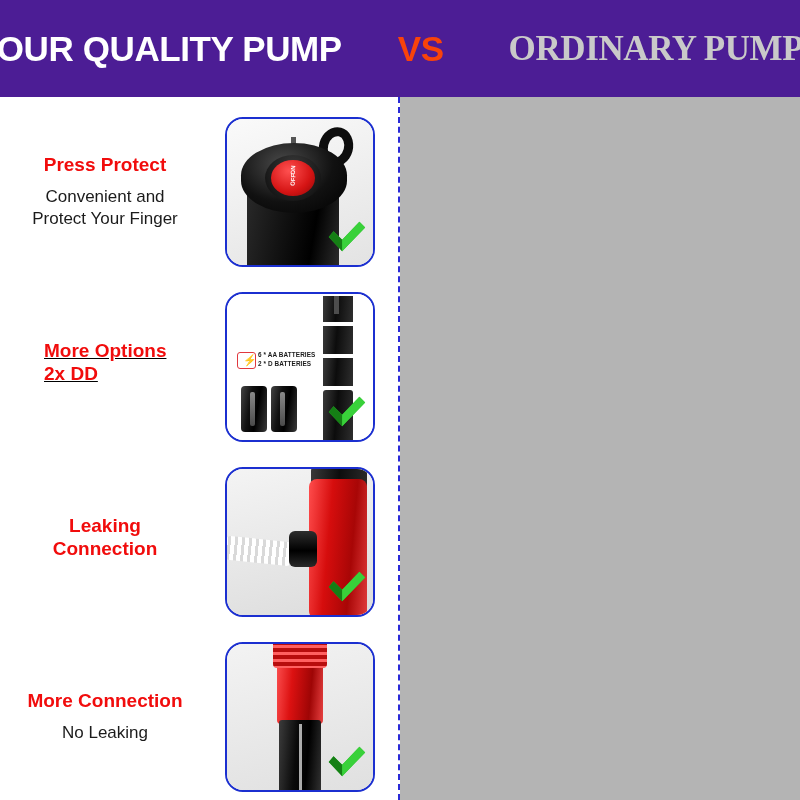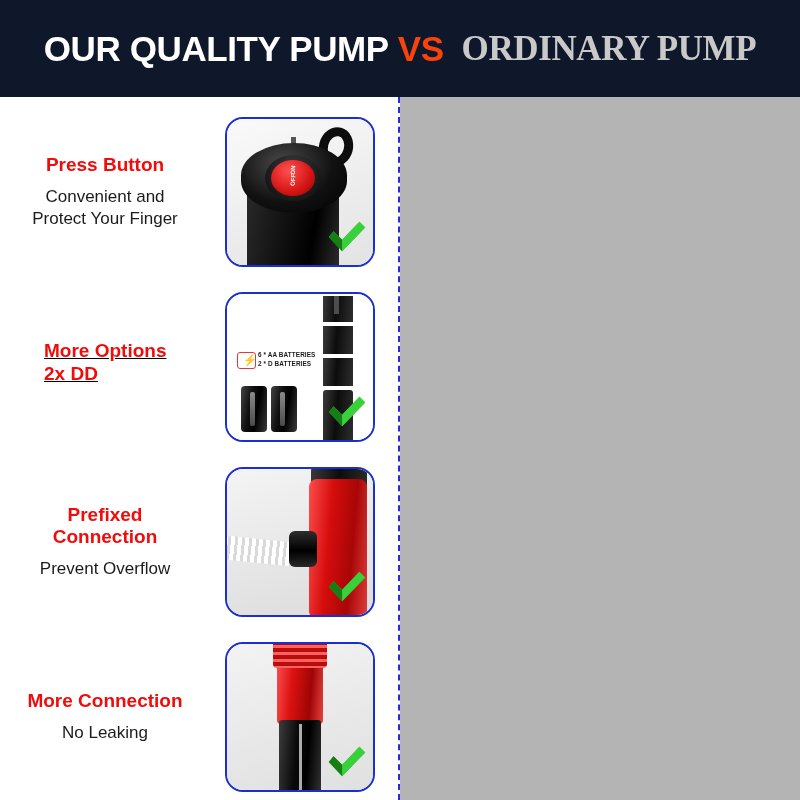--- a/index.html
+++ b/index.html
@@ -7,23 +7,24 @@
   body{
     width:800px;height:800px;overflow:hidden;
     font-family:"Liberation Sans", sans-serif;
     background:#ffffff;
   }
   #page{position:relative;width:800px;height:800px;overflow:hidden;background:#fff;}
 
   
   #header{
     position:absolute;left:0;top:0;width:800px;height:97px;
-    background:#0f172a;
+    background:#4c1d95;
     display:flex;align-items:center;justify-content:center;
     overflow:hidden;
+    gap:47px;
   }
   #header .ttl{
     font-size:35px;font-weight:bold;letter-spacing:-0.4px;
     white-space:nowrap;line-height:1;
   }
   #ttl-left{color:#ffffff;}
   #ttl-vs{color:#f8430b;font-size:40px;margin:0 11px 0 9px;font-weight:bold;}
   #ttl-right{color:#c9c9c9;margin-left:7px;font-family:Liberation Serif, serif;}
 
   
@@ -143,21 +144,21 @@
   </div>
 
   <div id="panel-left"></div>
   <div id="panel-right"></div>
   <div id="divider"></div>
 
   <div class="row" style="top:107px;">
 
     <div class="side left">
       <div class="txt l">
-        <div class="head-l">Press Button</div>
+        <div class="head-l">Press Protect</div>
         <div class="sub-l">
           <div>Convenient and</div>
           <div>Protect Your Finger</div>
         </div>
       </div>
       <div class="card l">
         <div class="photo">
           <div class="p1l-bg"></div>
           <div class="p1l-loop"></div>
           <div class="p1l-body"></div>
@@ -222,25 +223,22 @@
       
       
     </div>
   </div>
 
   <div class="row" style="top:457px;">
 
     <div class="side left">
       <div class="txt l">
         <div class="head-l">
-          <div>Prefixed</div>
+          <div>Leaking</div>
           <div>Connection</div>
-        </div>
-        <div class="sub-l">
-          <div>Prevent Overflow</div>
         </div>
       </div>
       <div class="card l">
         <div class="photo">
           <div class="p3l-bg"></div>
           <div class="p3l-cap"></div>
           <div class="p3l-body"></div>
           <div class="p3l-hose"></div>
           <div class="p3l-coll"></div>
         </div>

